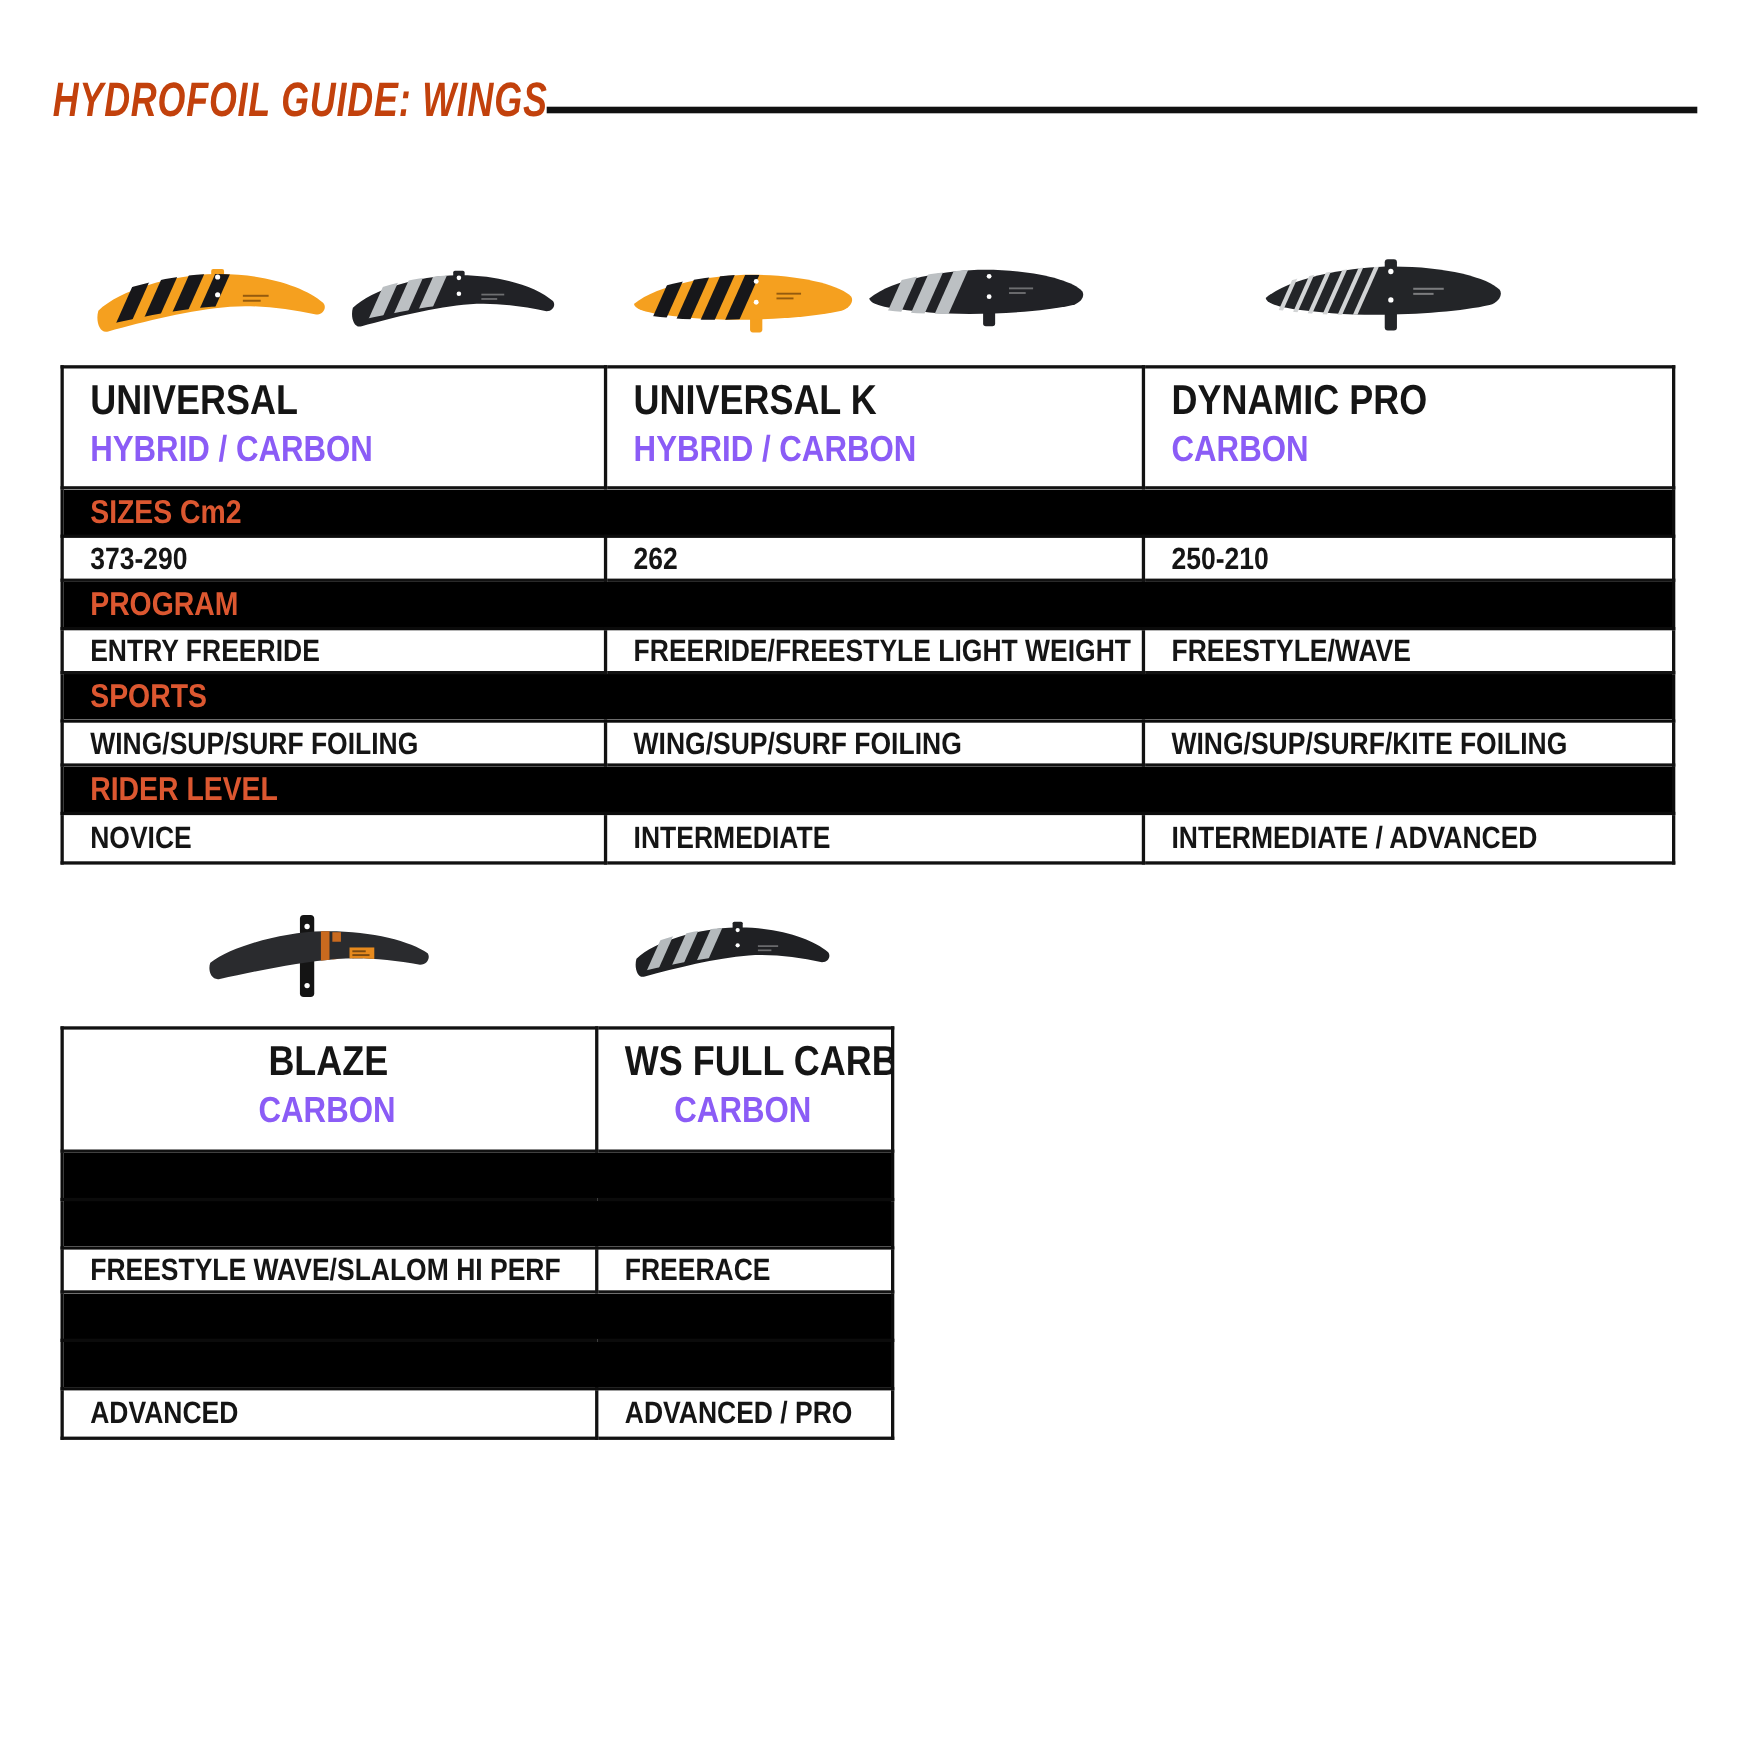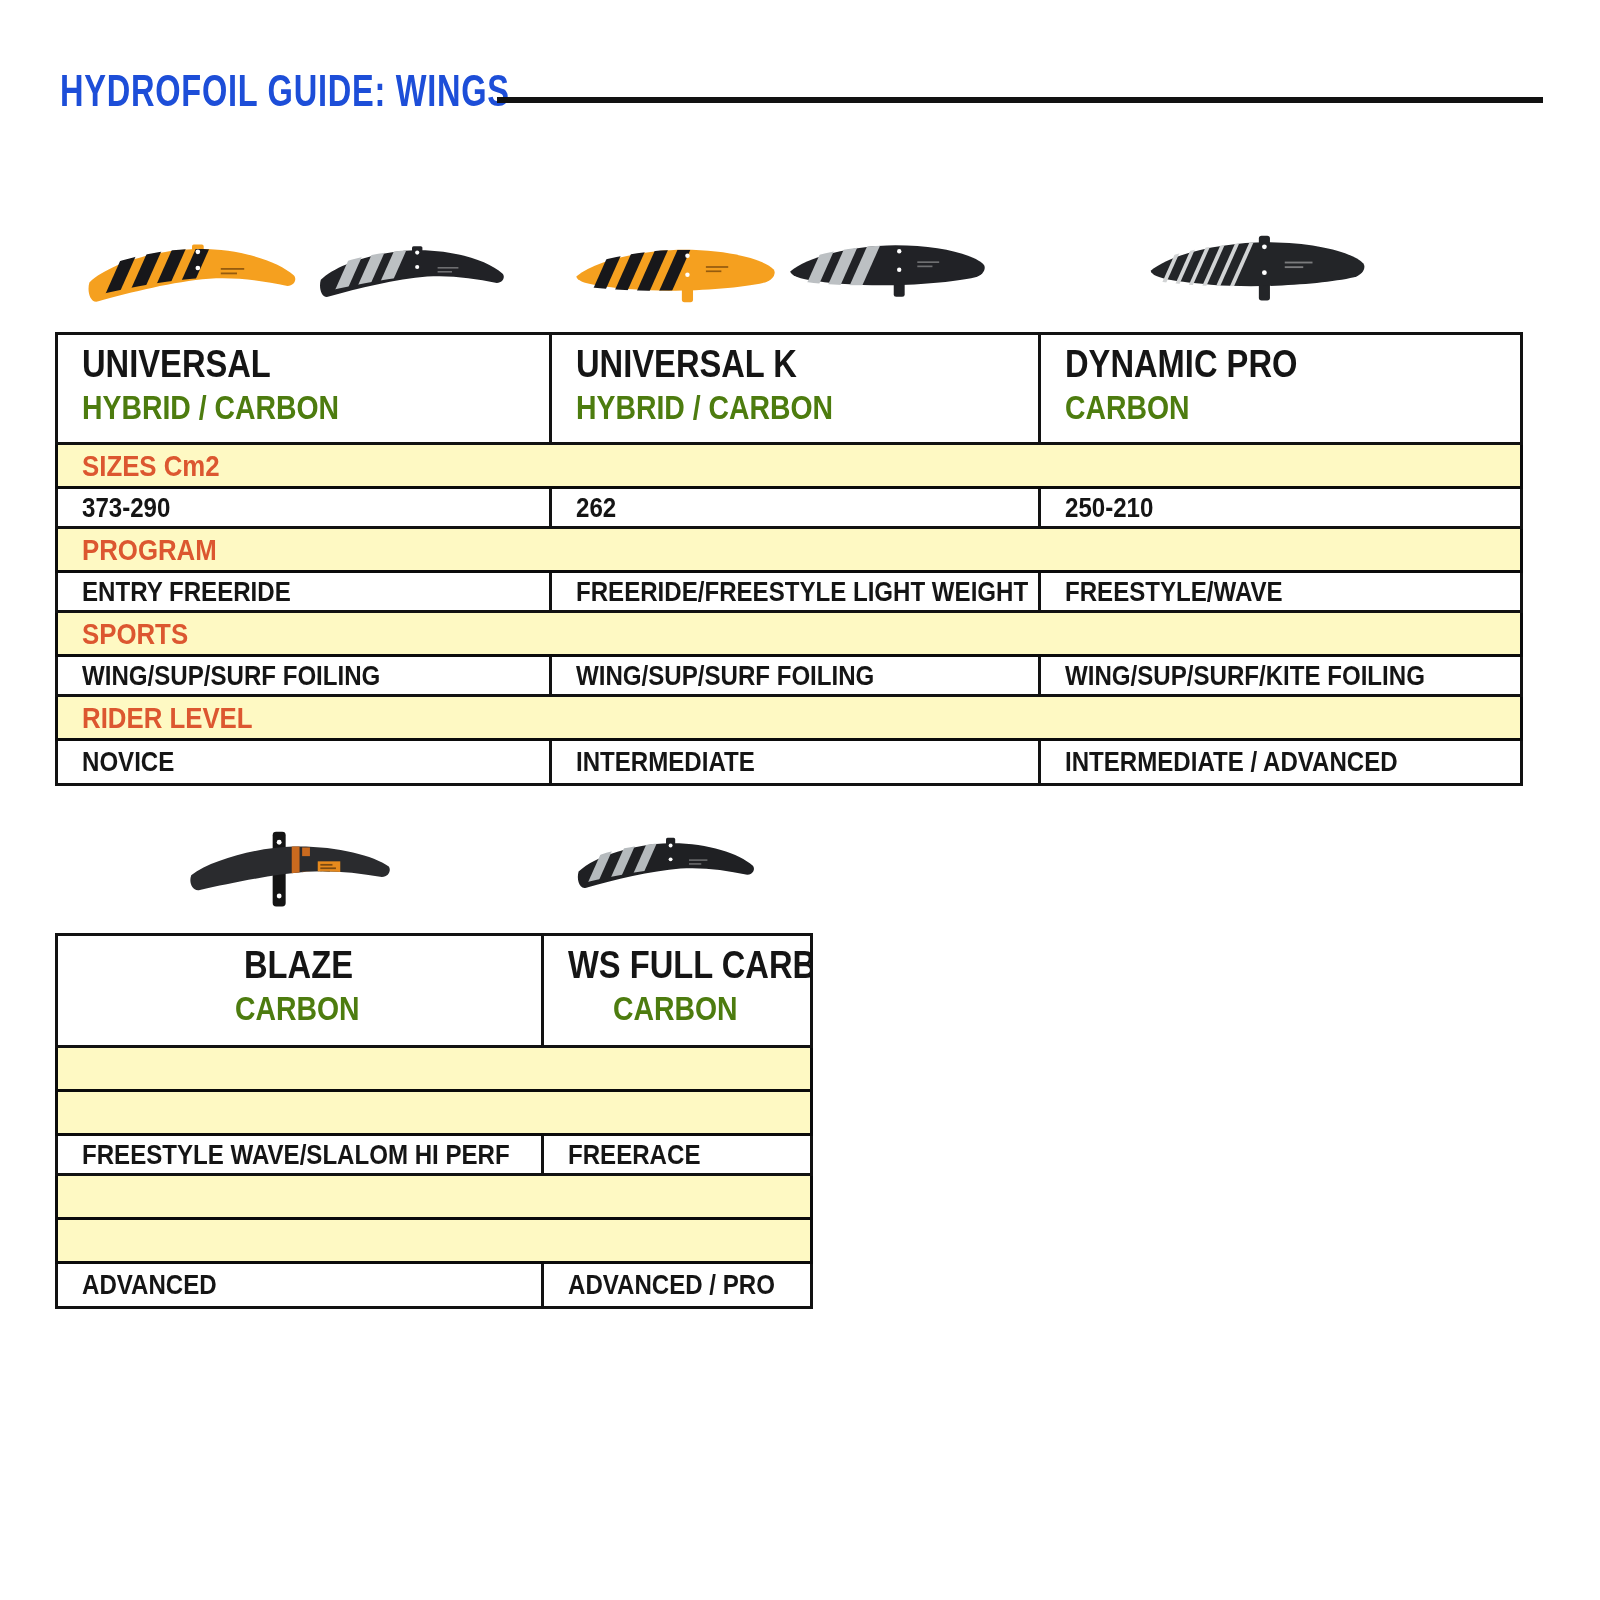--- a/index.html
+++ b/index.html
@@ -5,40 +5,40 @@
   * { box-sizing: border-box; margin: 0; padding: 0; }
   html,body { background:#ffffff; }
   body { font-family: "Liberation Sans", sans-serif; }
   .page { position:relative; width:1600px; height:1600px; background:#ffffff; overflow:hidden; }
 
   
   .cx  { display:inline-block; transform:scaleX(0.86); transform-origin:0 50%; white-space:nowrap; }
   .cx2 { display:inline-block; transform:scaleX(0.74); transform-origin:0 50%; white-space:nowrap; }
 
   
-  .title { position:absolute; left:60px; top:66px; font-size:44px; font-weight:bold;
-           letter-spacing:1px; color:#1d4ed8; }
+  .title { position:absolute; left:48px; top:66px; font-size:44px; font-weight:bold;
+           letter-spacing:1px; color:#c2410c;font-style:italic; }
   .rule  { position:absolute; left:497px; top:97px; width:1046px; height:6px; background:#111111; }
 
   
   .wing { position:absolute; }
 
   
   table.spec { position:absolute; border-collapse:collapse; table-layout:fixed; background:#ffffff;
                border:3px solid #121212; }
   table.spec td { border:3px solid #121212; padding:0 8px 0 24px; vertical-align:middle; overflow:hidden; }
   table.spec tr.hdr td { vertical-align:top; padding-top:10px; }
   table.spec tr.hdr { height:110px; }
   table.t2   tr.hdr { height:112px;text-align:center; }
   table.spec tr.band { height:44px; }
   table.spec tr.val  { height:40px; }
   table.spec tr.val.tall { height:45px;margin-top:20px; }
-  tr.band td { background:#fef9c3; border-color:#0b0b0b; }
+  tr.band td { background:#000000; border-color:#0b0b0b; }
   .pname { font-weight:bold; font-size:38px; color:#151515; line-height:1.05; }
-  .pmat  { font-weight:bold; font-size:33px; color:#4d7c0f; line-height:1.1; margin-top:5px; }
+  .pmat  { font-weight:bold; font-size:33px; color:#8b5cf6; line-height:1.1; margin-top:5px; }
   .bl    { font-size:30px; font-weight:bold; color:#DC5730; }
   tr.val td .cx { font-size:28px; font-weight:bold; color:#151515; }
 </style>
 </head>
 <body>
 
 <div class="page">
 
   <h1 class="title"><span class="cx2">HYDROFOIL GUIDE: WINGS</span></h1>
   <div class="rule"></div>

